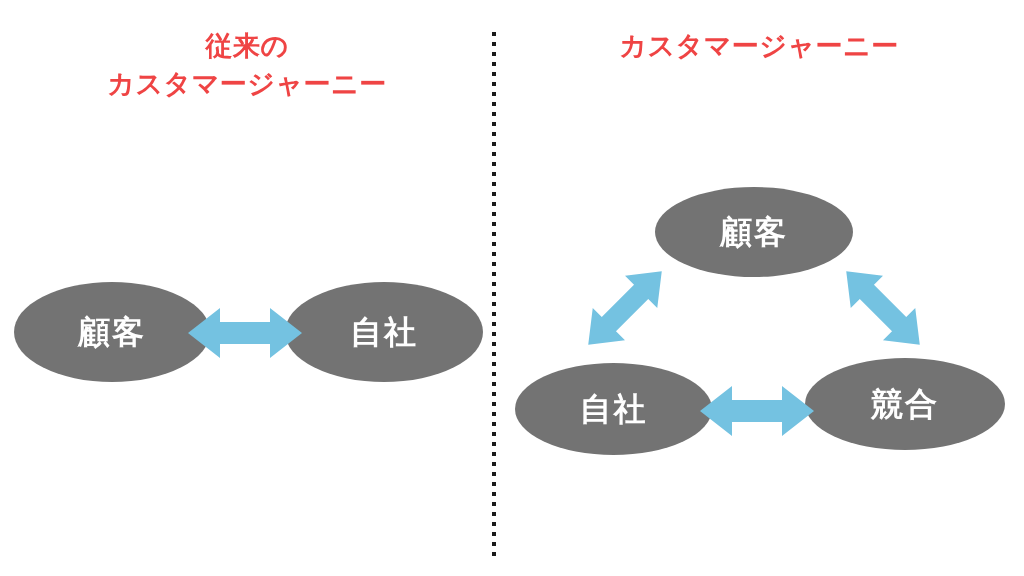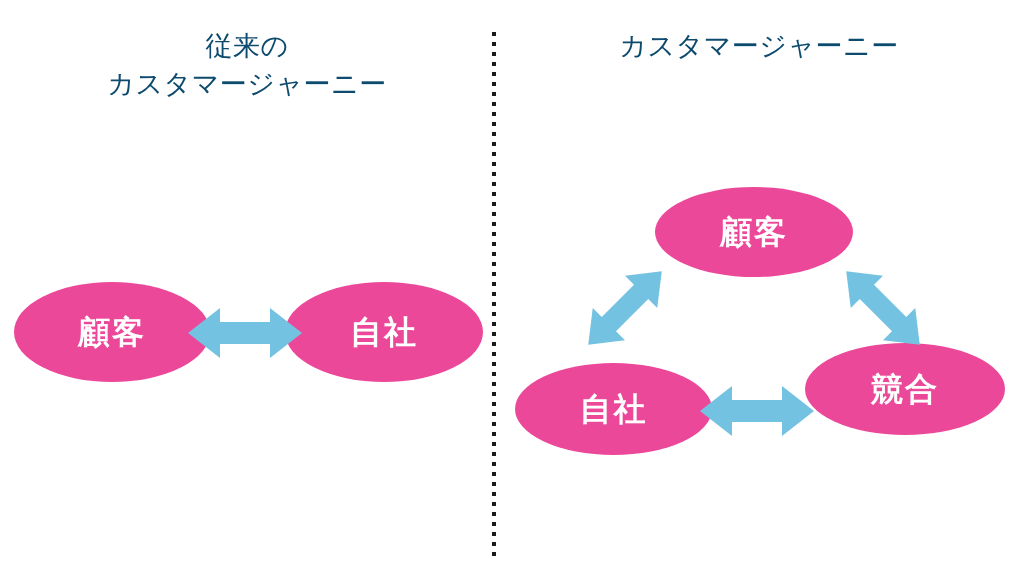--- a/index.html
+++ b/index.html
@@ -24,24 +24,24 @@
   .panel-left  { left: 0;     width: 494px; }
   .panel-right { left: 494px; width: 530px; }
 
   
   .title {
     position: absolute;
     left: 0;
     right: 0;
     text-align: center;
     font-size: 27px;
-    font-weight: 400;
+    font-weight: 700;
     line-height: 1.42;
     letter-spacing: 0.5px;
-    color: #0c4a6e;
+    color: #ef4444;
     white-space: nowrap;
   }
   .title-left  { top: 27px; }
   .title-right { top: 27px; }
   .title .line { display: block; }
 
   
   .divider {
     position: absolute;
     left: 492px;
@@ -53,21 +53,21 @@
         #1a1a1a 0px, #1a1a1a 4px,
         rgba(255,255,255,0) 4px, rgba(255,255,255,0) 10px);
     background-size: 4px 10px;
     background-repeat: repeat-y;
   }
 
   
   .ellipse {
     position: absolute;
     border-radius: 50%;
-    background: #ec4899;
+    background: #737373;
     display: flex;
     align-items: center;
     justify-content: center;
     box-sizing: border-box;
   }
   .ellipse .label {
     color: #ffffff;
     font-size: 32px;
     font-weight: 700;
     letter-spacing: 2px;
@@ -75,21 +75,21 @@
     user-select: none;
   }
 
   
   .e-left-customer { left: 14px;  top: 282px; width: 196px; height: 100px; }
   .e-left-company  { left: 285px; top: 282px; width: 198px; height: 100px; }
 
   
   .e-right-customer  { left: 655px; top: 187px; width: 198px; height: 90px; }
   .e-right-company   { left: 515px; top: 363px; width: 197px; height: 92px; }
-  .e-right-competitor{ left: 805px; top: 343px; width: 200px; height: 92px; text-align: center; }
+  .e-right-competitor{ left: 805px; top: 358px; width: 200px; height: 92px; text-align: center; }
 
   
   .arrow-svg {
     position: absolute;
     overflow: visible;
   }
   .arrow-h-left   { left: 188px; top: 306px; width: 114px; height: 54px; }
   .arrow-h-bottom { left: 700px; top: 384px; width: 114px; height: 54px; }
   .arrow-d-left   { left: 573px; top: 256px; width: 104px; height: 104px; }
   .arrow-d-right  { left: 831px; top: 256px; width: 104px; height: 104px; }

